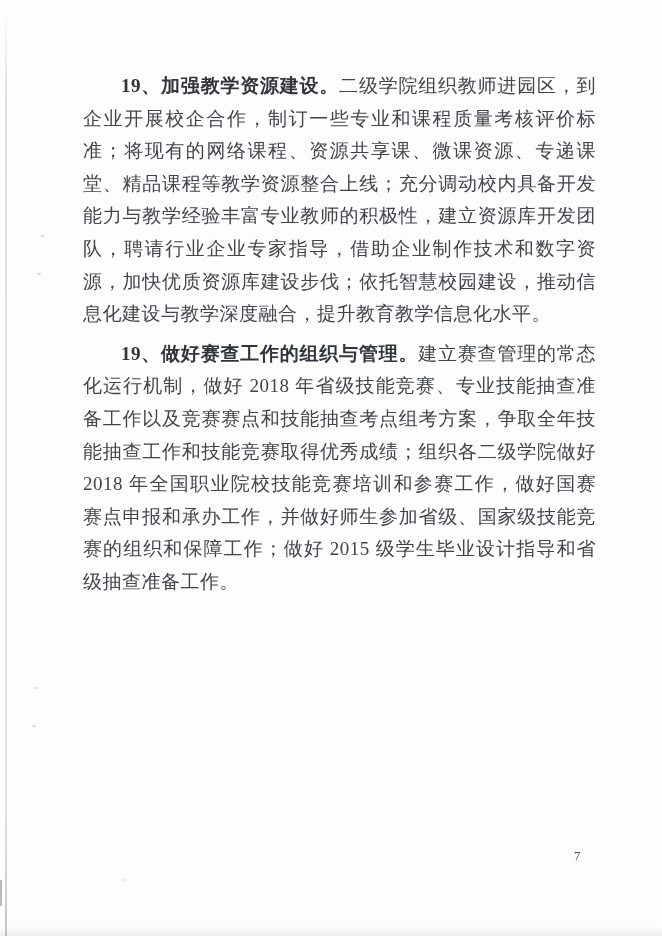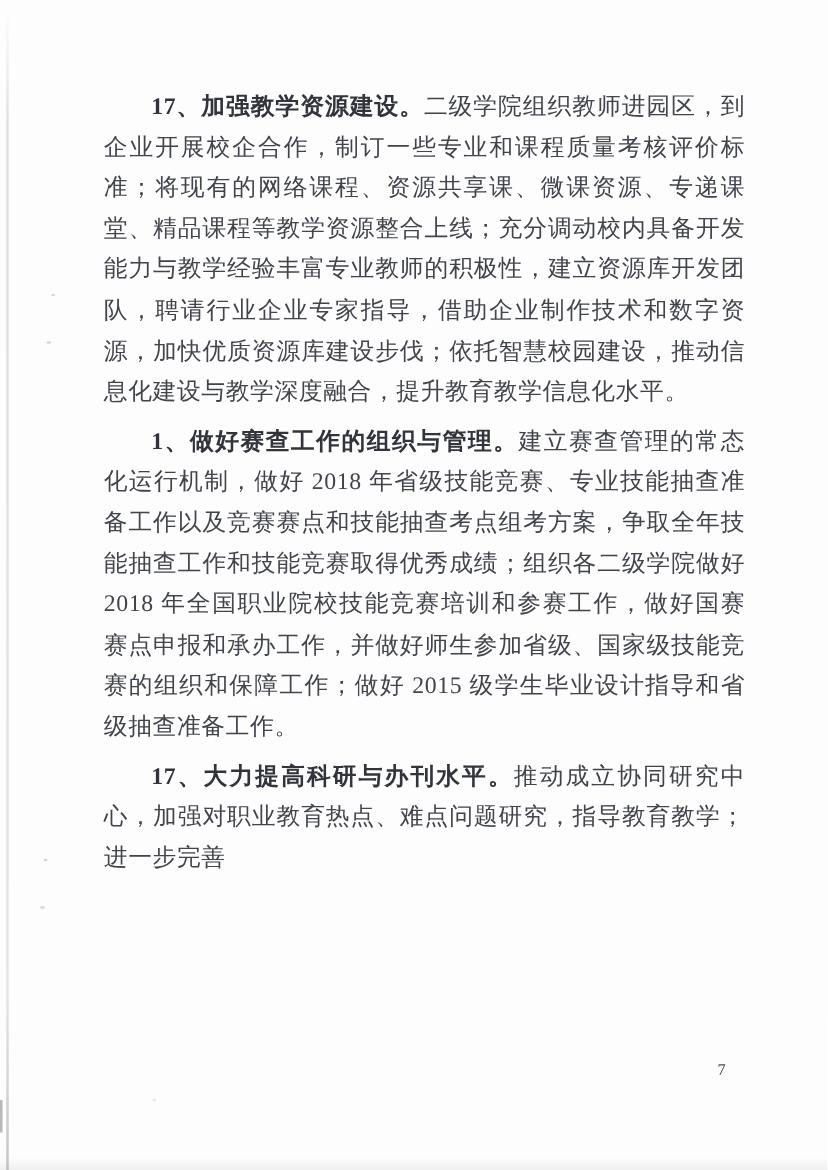--- a/index.html
+++ b/index.html
@@ -92,24 +92,23 @@
   <div class="scan-edge-dark"></div>
   <div class="bottom-shade"></div>
   <div class="speck s1"></div>
   <div class="speck s2"></div>
   <div class="speck s3"></div>
   <div class="speck s4"></div>
   <div class="speck s5"></div>
 
   <div class="content">
 
-    <p class="para"><span class="heading">17、加强教学资源建设。</span><span class="body-text">二级学院组织教师进园区，到企业开展校企合作，制订一些专业和课程质量考核评价标准；将现有的网络课程、资源共享课、微课资源、专递课堂、精品课程等教学资源整合上线；充分调动校内具备开发能力与教学经验丰富专业教师的积极性，建立资源库开发团队，聘请行业企业专家指导，借助企业制作技术和数字资源，加快优质资源库建设步伐；依托智慧校园建设，推动信息化建设与教学深度融合，提升教育教学信息化水平。</span></p>
+    <p class="para"><span class="heading">19、加强教学资源建设。</span><span class="body-text">二级学院组织教师进园区，到企业开展校企合作，制订一些专业和课程质量考核评价标准；将现有的网络课程、资源共享课、微课资源、专递课堂、精品课程等教学资源整合上线；充分调动校内具备开发能力与教学经验丰富专业教师的积极性，建立资源库开发团队，聘请行业企业专家指导，借助企业制作技术和数字资源，加快优质资源库建设步伐；依托智慧校园建设，推动信息化建设与教学深度融合，提升教育教学信息化水平。</span></p>
 
 
-    <p class="para"><span class="heading">1、做好赛查工作的组织与管理。</span><span class="body-text">建立赛查管理的常态化运行机制，做好 2018 年省级技能竞赛、专业技能抽查准备工作以及竞赛赛点和技能抽查考点组考方案，争取全年技能抽查工作和技能竞赛取得优秀成绩；组织各二级学院做好 2018 年全国职业院校技能竞赛培训和参赛工作，做好国赛赛点申报和承办工作，并做好师生参加省级、国家级技能竞赛的组织和保障工作；做好 2015 级学生毕业设计指导和省级抽查准备工作。</span></p>
+    <p class="para"><span class="heading">19、做好赛查工作的组织与管理。</span><span class="body-text">建立赛查管理的常态化运行机制，做好 2018 年省级技能竞赛、专业技能抽查准备工作以及竞赛赛点和技能抽查考点组考方案，争取全年技能抽查工作和技能竞赛取得优秀成绩；组织各二级学院做好 2018 年全国职业院校技能竞赛培训和参赛工作，做好国赛赛点申报和承办工作，并做好师生参加省级、国家级技能竞赛的组织和保障工作；做好 2015 级学生毕业设计指导和省级抽查准备工作。</span></p>
 
-    <p class="para"><span class="heading">17、大力提高科研与办刊水平。</span><span class="body-text">推动成立协同研究中心，加强对职业教育热点、难点问题研究，指导教育教学；进一步完善</span></p>
 
   </div>
 
   <div class="page-number">7</div>
 
 </div>
 
 </body></html>

